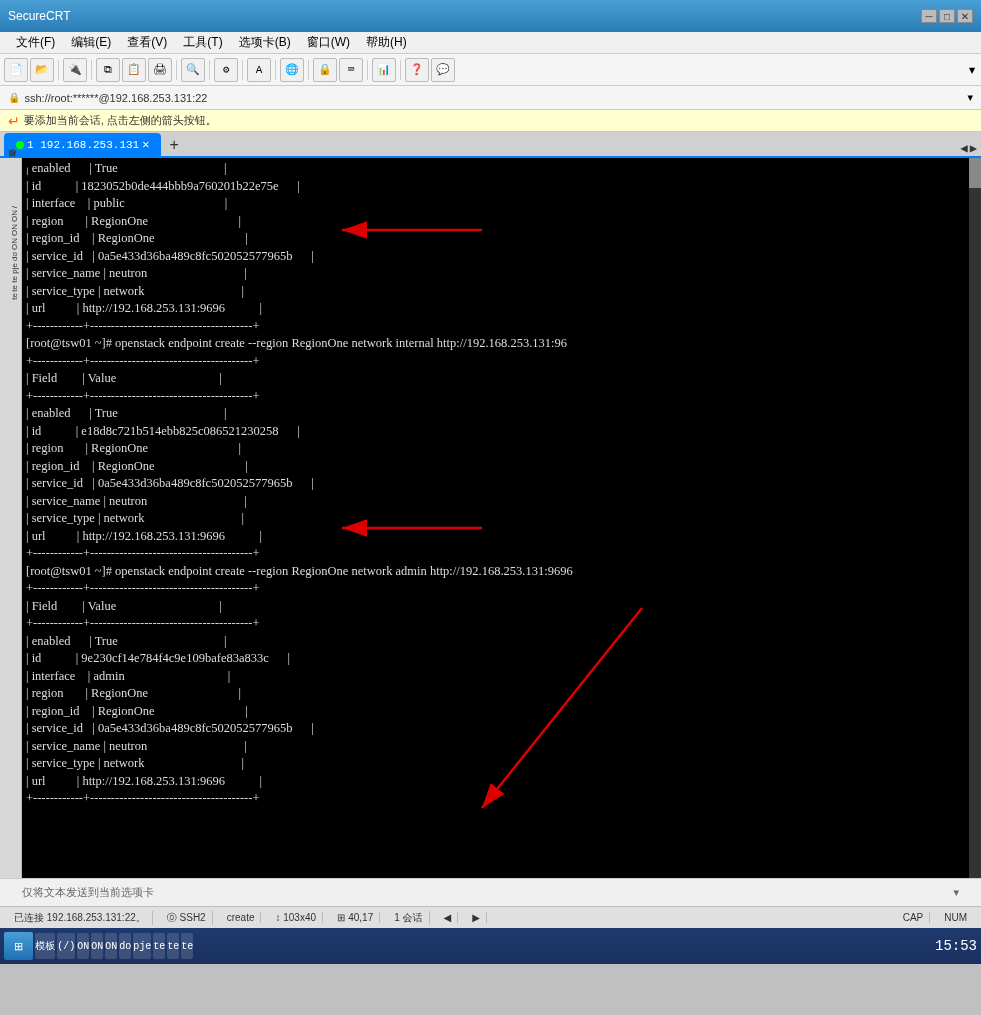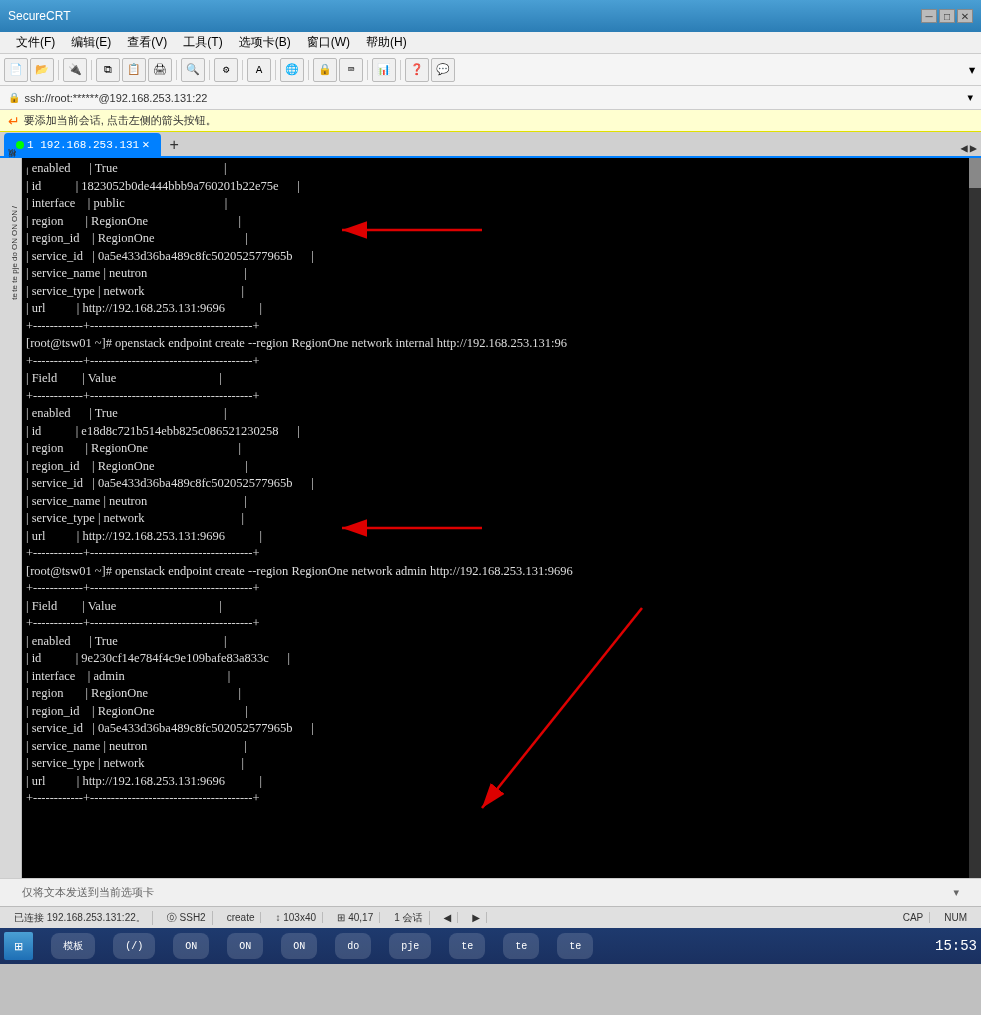--- a/index.html
+++ b/index.html
@@ -196,28 +196,27 @@
       color: white;
       font-size: 11px;
       font-family: Arial, sans-serif;
       display: flex;
       align-items: center;
       cursor: pointer;
     }
     .taskbar-btn {
       background: rgba(255,255,255,0.15);
       height: 26px;
-      padding: 0 12px;
-      border-radius: 8px;
+      padding: 0 0;
+      border-radius: 2px;
       color: white;
       font-size: 10px;
       display: flex;
       align-items: center;
       cursor: pointer;
-      margin-left: 16px;
     }
     .taskbar-right {
       margin-left: auto;
       display: flex;
       align-items: center;
       gap: 8px;
       color: white;
       font-size: 14px;
     }
 

